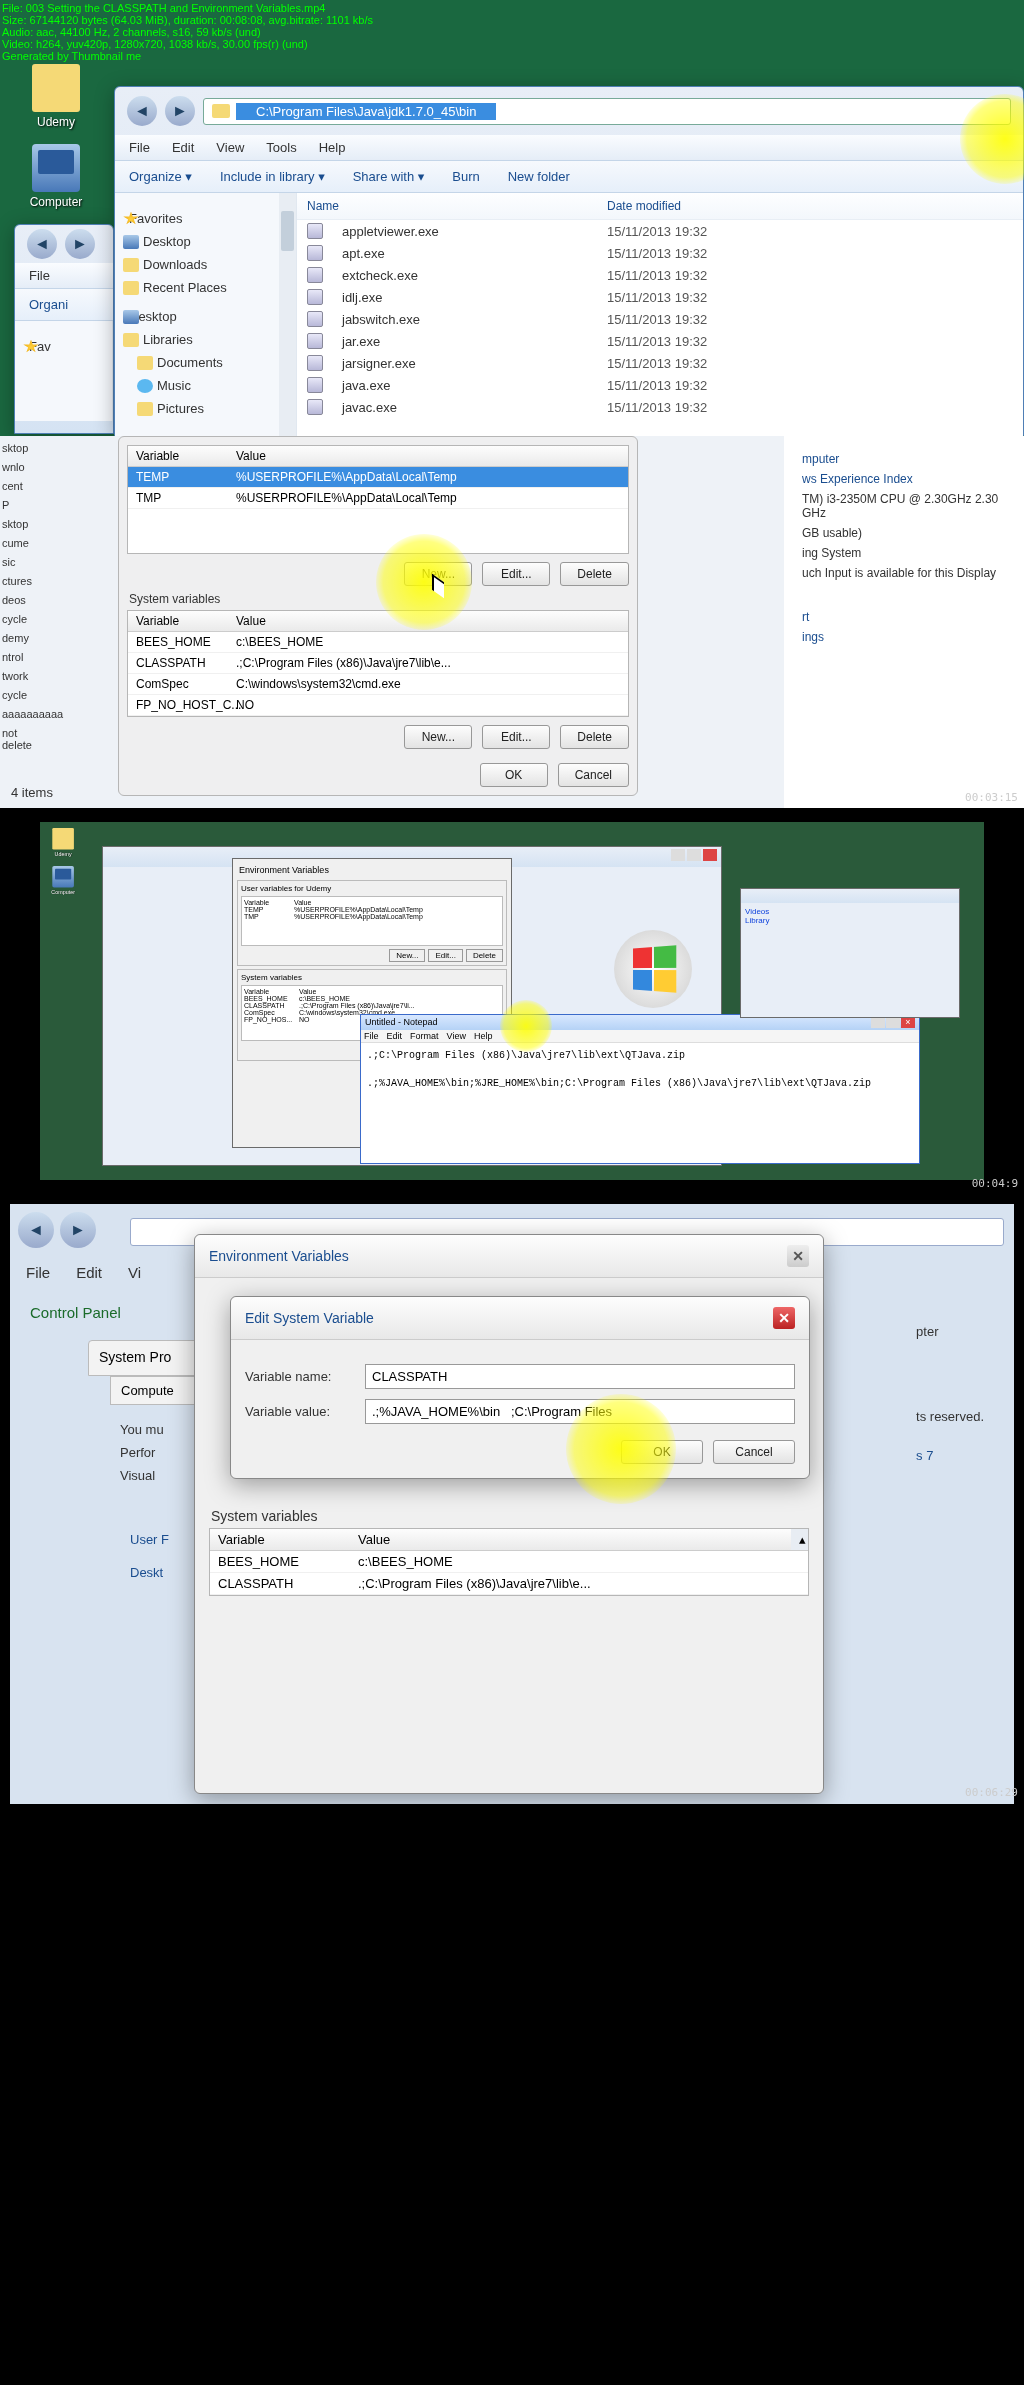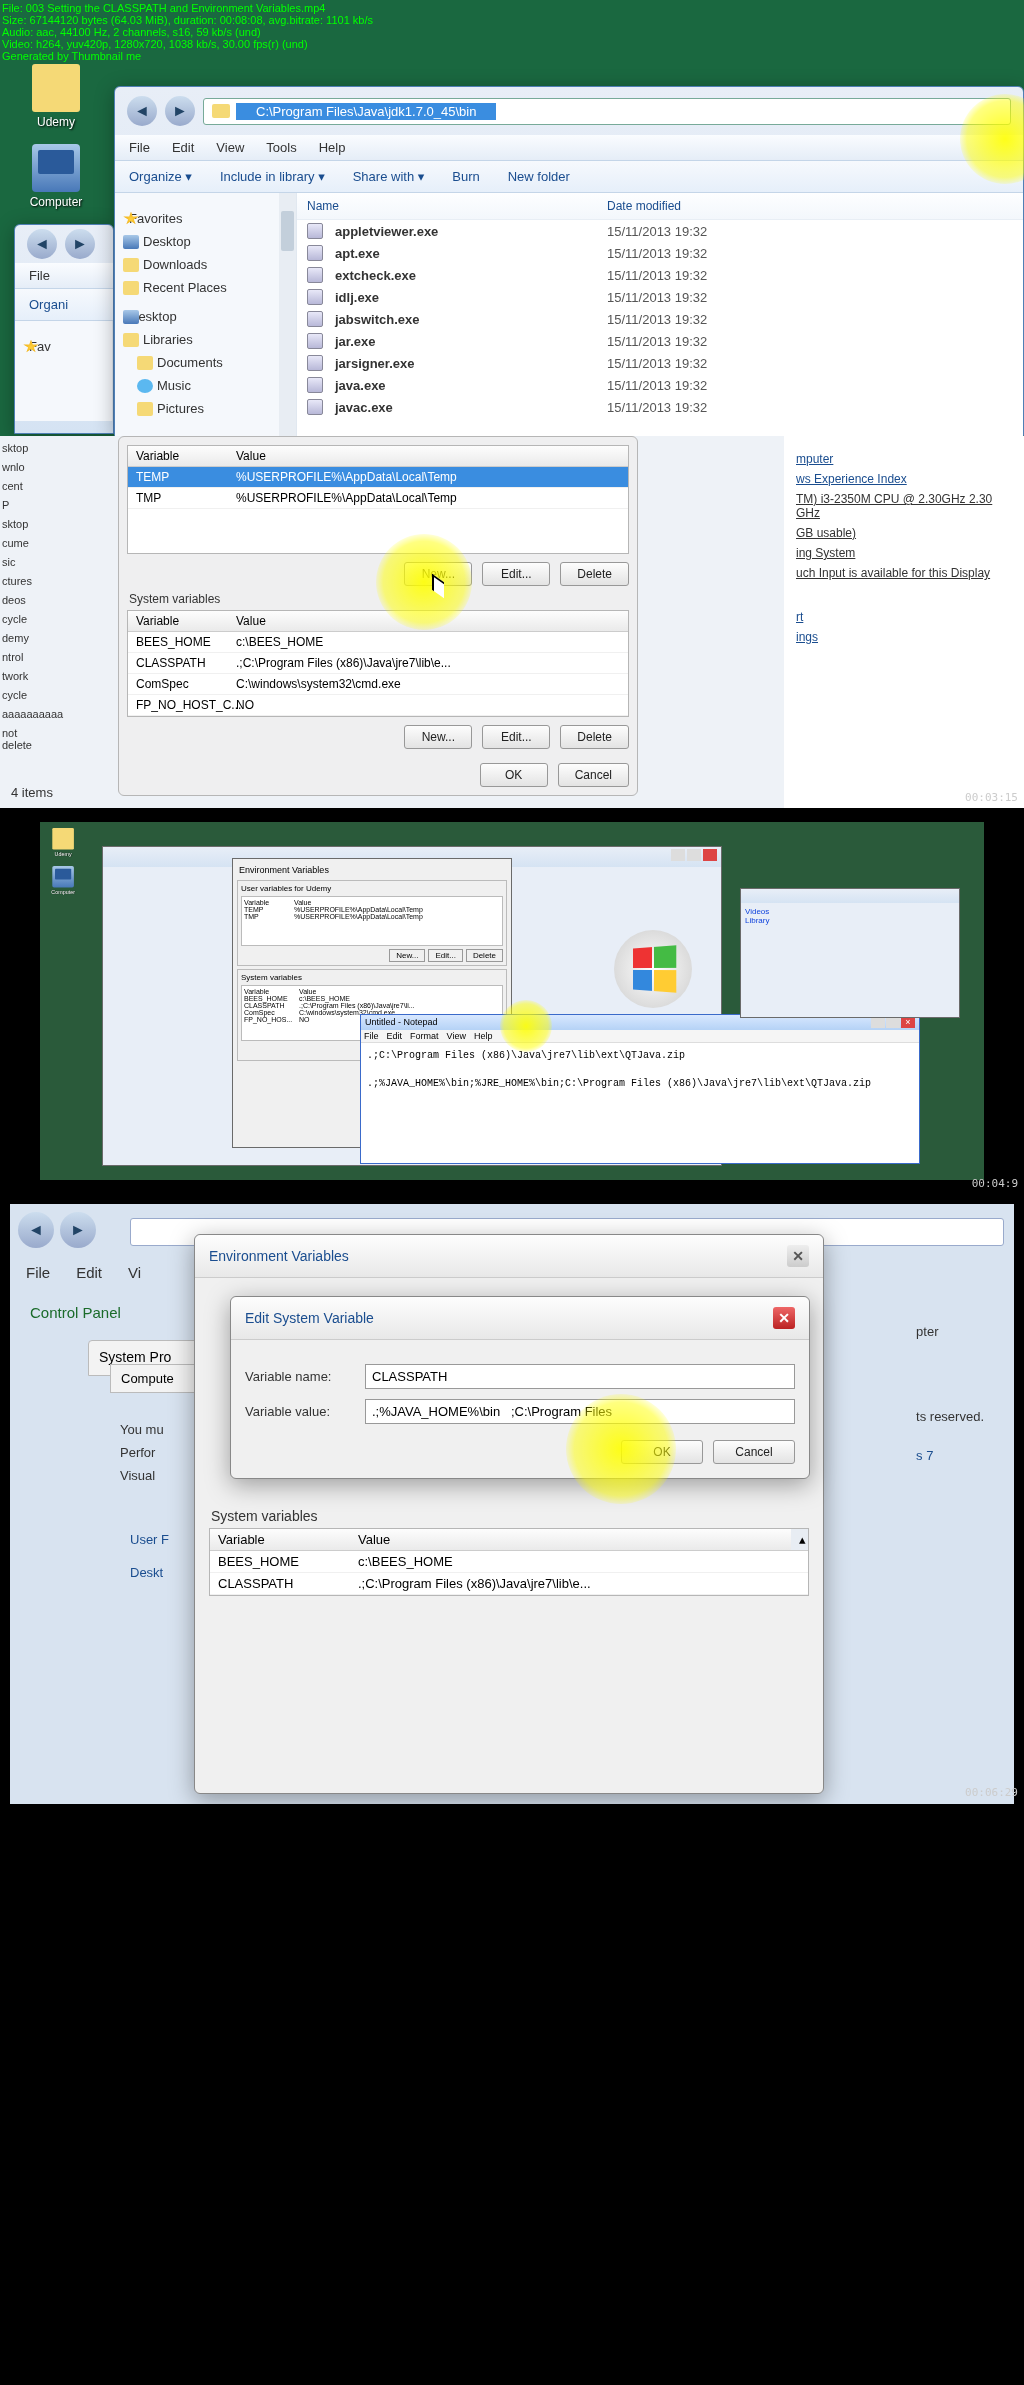--- a/index.html
+++ b/index.html
@@ -36,42 +36,42 @@
 .ic.star{background:radial-gradient(#ffd040,#e8a000);clip-path:polygon(50% 0,61% 35%,98% 35%,68% 57%,79% 91%,50% 70%,21% 91%,32% 57%,2% 35%,39% 35%);}
 .ic.fld{background:#f5d976;border-radius:2px;}
 .ic.desk{background:linear-gradient(#a8c8e8,#4878b8);border-radius:2px;}
 .ic.mus{background:#5bb8f0;border-radius:50%;}
 .side-scroll{position:absolute;right:0;top:0;bottom:0;width:17px;background:#e8edf3;}
 .side-scroll .thumb{position:absolute;left:2px;right:2px;top:18px;height:40px;background:#c3cfdb;border-radius:2px;}
 .files { flex:1; }
 .fhdr { display:flex; padding:6px 10px; font-size:12px; color:#1a4d8f; border-bottom:1px solid #e8eef5; background:linear-gradient(#fdfeff,#f3f7fc); }
 .fhdr .c1{width:300px;} .fhdr .c2{flex:1;}
 .frow { display:flex; padding:3px 10px; font-size:13px; color:#333; align-items:center; }
-.frow .c1{width:300px;display:flex;align-items:center;gap:12px;font-weight:bold;} .frow .c2{flex:1;color:#555;}
+.frow .c1{width:300px;display:flex;align-items:center;gap:19px;} .frow .c2{flex:1;color:#555;}
 .frow .aico{width:16px;height:16px;background:linear-gradient(#e8e8f8,#b8b8d8);border:1px solid #889;border-radius:2px;}
 
 
 .s1lower { position:absolute; top:436px; left:0; right:0; height:372px; background:#eef2f7; }
 .s1left { position:absolute; left:0; top:0; width:48px; height:100%; font-size:11px; color:#333; padding-top:6px; }
 .s1left div{height:19px;padding-left:2px;}
 .panel { position:absolute; background:#efeff0; border:1px solid #b6b6b6; border-radius:6px; padding:8px; }
 .tbl { background:#fff; border:1px solid #b6b6b6; font-size:12px; }
 .tbl .th{display:flex;background:linear-gradient(#fdfdfd,#eaeaea);border-bottom:1px solid #ccc;}
 .tbl .th>div,.tbl .tr>div{padding:3px 8px;}
 .tbl .tr{display:flex;border-bottom:1px solid #f0f0f0;}
 .tbl .c1{width:100px;} .tbl .c2{flex:1;}
 .tbl .tr.sel{background:#3a8de0;color:#fff;}
 .btnrow{display:flex;gap:10px;justify-content:flex-end;margin-top:8px;}
 .wbtn{background:linear-gradient(#fdfdfd,#e3e3e3);border:1px solid #989898;border-radius:3px;padding:4px 16px;font-size:12px;color:#222;min-width:68px;text-align:center;}
 .grplbl{font-size:12px;color:#333;margin:6px 0 4px 2px;}
 .hl{position:absolute;border-radius:50%;background:radial-gradient(rgba(255,255,0,.9),rgba(255,255,0,.5) 60%,transparent 75%);pointer-events:none;}
 .cur{position:absolute;width:16px;height:20px;pointer-events:none;z-index:999;}
 .cur::before{content:"";position:absolute;border-left:2px solid #000;border-top:2px solid #000;width:10px;height:14px;transform:skewY(35deg);background:#fff;}
 .s1right{position:absolute;right:0;top:0;width:240px;height:100%;background:#fff;padding:10px;font-size:12px;color:#1a4d8f;}
-.s1right div{margin:6px 2px;text-decoration:underline;}
+.s1right div{margin:6px 8px;}
 
 
 .s2img{position:absolute;top:14px;left:40px;right:40px;bottom:14px;background:#2a5a3a;}
 .mini-win{position:absolute;background:#e8eef7;border:1px solid #6a6a6a;font-size:8px;}
 .notepad{position:absolute;background:#fff;border:1px solid #3a6aca;}
 .np-title{background:linear-gradient(#d8e8ff,#b5d2f6);padding:2px 4px;font-size:9px;display:flex;justify-content:space-between;}
 .np-menu{background:#f5f5f5;padding:1px 3px;font-size:9px;display:flex;gap:8px;border-bottom:1px solid #ddd;}
 .np-body{padding:6px;font-family:"Courier New",monospace;font-size:10px;color:#000;white-space:pre-wrap;line-height:14px;}
 
 
@@ -488,21 +488,21 @@
 
     <div style="position:absolute;top:60px;left:16px;font-size:15px;display:flex;gap:26px;color:#333">
       <span>File</span>
       <span>Edit</span>
       <span>Vi</span>
     </div>
 
     <div style="position:absolute;top:100px;left:20px;font-size:15px;color:#1a6b2a">Control Panel</div>
 
     <div style="position:absolute;top:136px;left:78px;width:130px;height:36px;background:#f3f3f3;border:1px solid #bbb;border-radius:4px 4px 0 0;padding:8px 10px;font-size:14px">System Pro</div>
-    <div style="position:absolute;top:160px;left:100px;width:120px;background:#f3f3f3;border:1px solid #bbb;padding:6px 10px;font-size:13px">Compute</div>
+    <div style="position:absolute;top:172px;left:100px;width:120px;background:#f3f3f3;border:1px solid #bbb;padding:6px 10px;font-size:13px">Compute</div>
 
     <div class="s3info" style="top:210px;left:110px">
       <div>You mu</div>
         <div>Perfor</div>
         <div>Visual</div>
     </div>
     <div class="s3info" style="top:320px;left:120px;color:#1a4d8f;font-size:13px">
       <div>User F</div>
       <div style="margin-top:18px">Deskt</div>
     </div>

